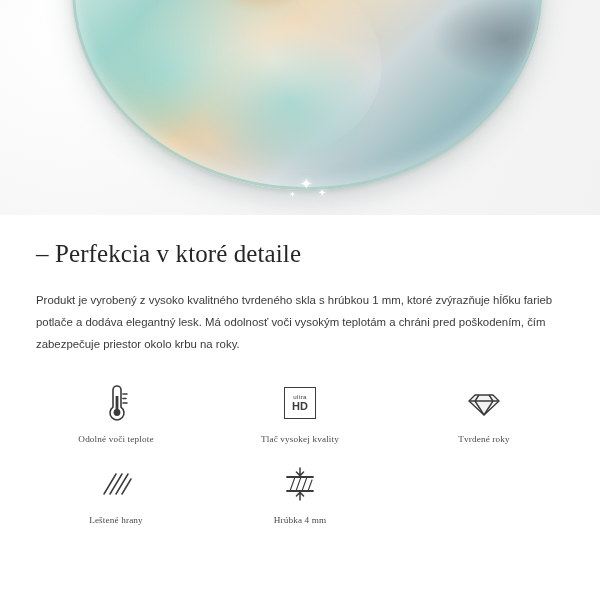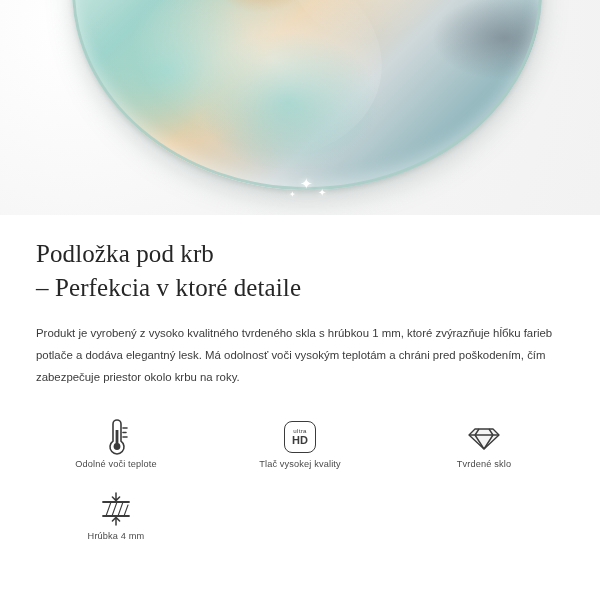--- a/index.html
+++ b/index.html
@@ -138,29 +138,31 @@
     justify-content: flex-start;
     text-align: center;
   }
   .feature-icon {
     height: 44px;
     display: flex;
     align-items: center;
     justify-content: center;
   }
   .feature-label {
+    margin-top: 9px;
     font-size: 9.2px;
     color: #4a4a4a;
     letter-spacing: 0.15px;
+    font-family: Liberation Serif, serif;
   }
   .hd-badge {
     width: 30px;
     height: 30px;
     border: 1.6px solid #3b3b3b;
-    border-radius: 8px;
+    border-radius: 0;
     display: flex;
     flex-direction: column;
     align-items: center;
     justify-content: center;
     line-height: 1;
   }
   .hd-badge .u { font-size: 6.2px; letter-spacing: .3px; color:#3b3b3b; }
   .hd-badge .h { font-size: 11px; font-weight: bold; color:#3b3b3b; margin-top: 1px; }
 </style>
 </head>
@@ -176,21 +178,20 @@
       <div class="pad-swirl-b"></div>
       <div class="pad-edge"></div>
     </div>
     <span class="sparkle s1">✦</span>
     <span class="sparkle s2">✦</span>
     <span class="sparkle s3">✦</span>
   </div>
 
   <div class="content">
     <h1 class="headline">
-      <span class="l1">Podložka pod krb</span>
       <span class="l2">– Perfekcia v ktoré detaile</span>
     </h1>
     <p class="body-copy">Produkt je vyrobený z vysoko kvalitného tvrdeného skla s hrúbkou 1 mm, ktoré zvýrazňuje hĺбku farieb potlače a dodáva elegantný lesk. Má odolnosť voči vysokým teplotám a chráni pred poškodením, čím zabezpečuje priestor okolo krbu na roky.</p>
   </div>
 
   <div class="features">
 
     <div class="feature">
       <div class="feature-icon">
         <svg width="34" height="38" viewBox="0 0 34 38" fill="none" stroke="#3b3b3b" stroke-width="1.6" stroke-linecap="round">
@@ -214,23 +215,31 @@
     </div>
 
 
     <div class="feature">
       <div class="feature-icon">
         <svg width="36" height="32" viewBox="0 0 36 32" fill="none" stroke="#3b3b3b" stroke-width="1.4" stroke-linejoin="round">
           <path d="M9 8h18l6 6-15 14L3 14l6-6z" fill="#3b3b3b" fill-opacity="0.06"></path>
           <path d="M3 14h30M13 8l-4 6 9 14M23 8l4 6-9 14"></path>
         </svg>
       </div>
-      <div class="feature-label">Tvrdené sklo</div>
-    </div>
-
+      <div class="feature-label">Tvrdené roky</div>
+    </div>
+
+    <div class="feature">
+      <div class="feature-icon">
+        <svg width="36" height="32" viewBox="0 0 36 32" fill="none" stroke="#3b3b3b" stroke-width="1.5" stroke-linecap="round">
+          <path d="M6 26L18 6M12 26L24 6M18 26L30 6M24 26L33 11"></path>
+        </svg>
+      </div>
+      <div class="feature-label">Leštené hrany</div>
+    </div>
 
     <div class="feature">
       <div class="feature-icon">
         <svg width="36" height="36" viewBox="0 0 36 36" fill="none" stroke="#3b3b3b" stroke-width="1.5" stroke-linecap="round">
           <path d="M18 2v6M14.4 6l3.6 3.6L21.6 6"></path>
           <path d="M5 11h26M5 25h26" stroke-width="1.8"></path>
           <path d="M8 25l5-14M14 25l5-14M20 25l5-14M26 25l4-11" stroke-width="1.1"></path>
           <path d="M18 34v-6M14.4 30l3.6-3.6L21.6 30"></path>
         </svg>
       </div>

